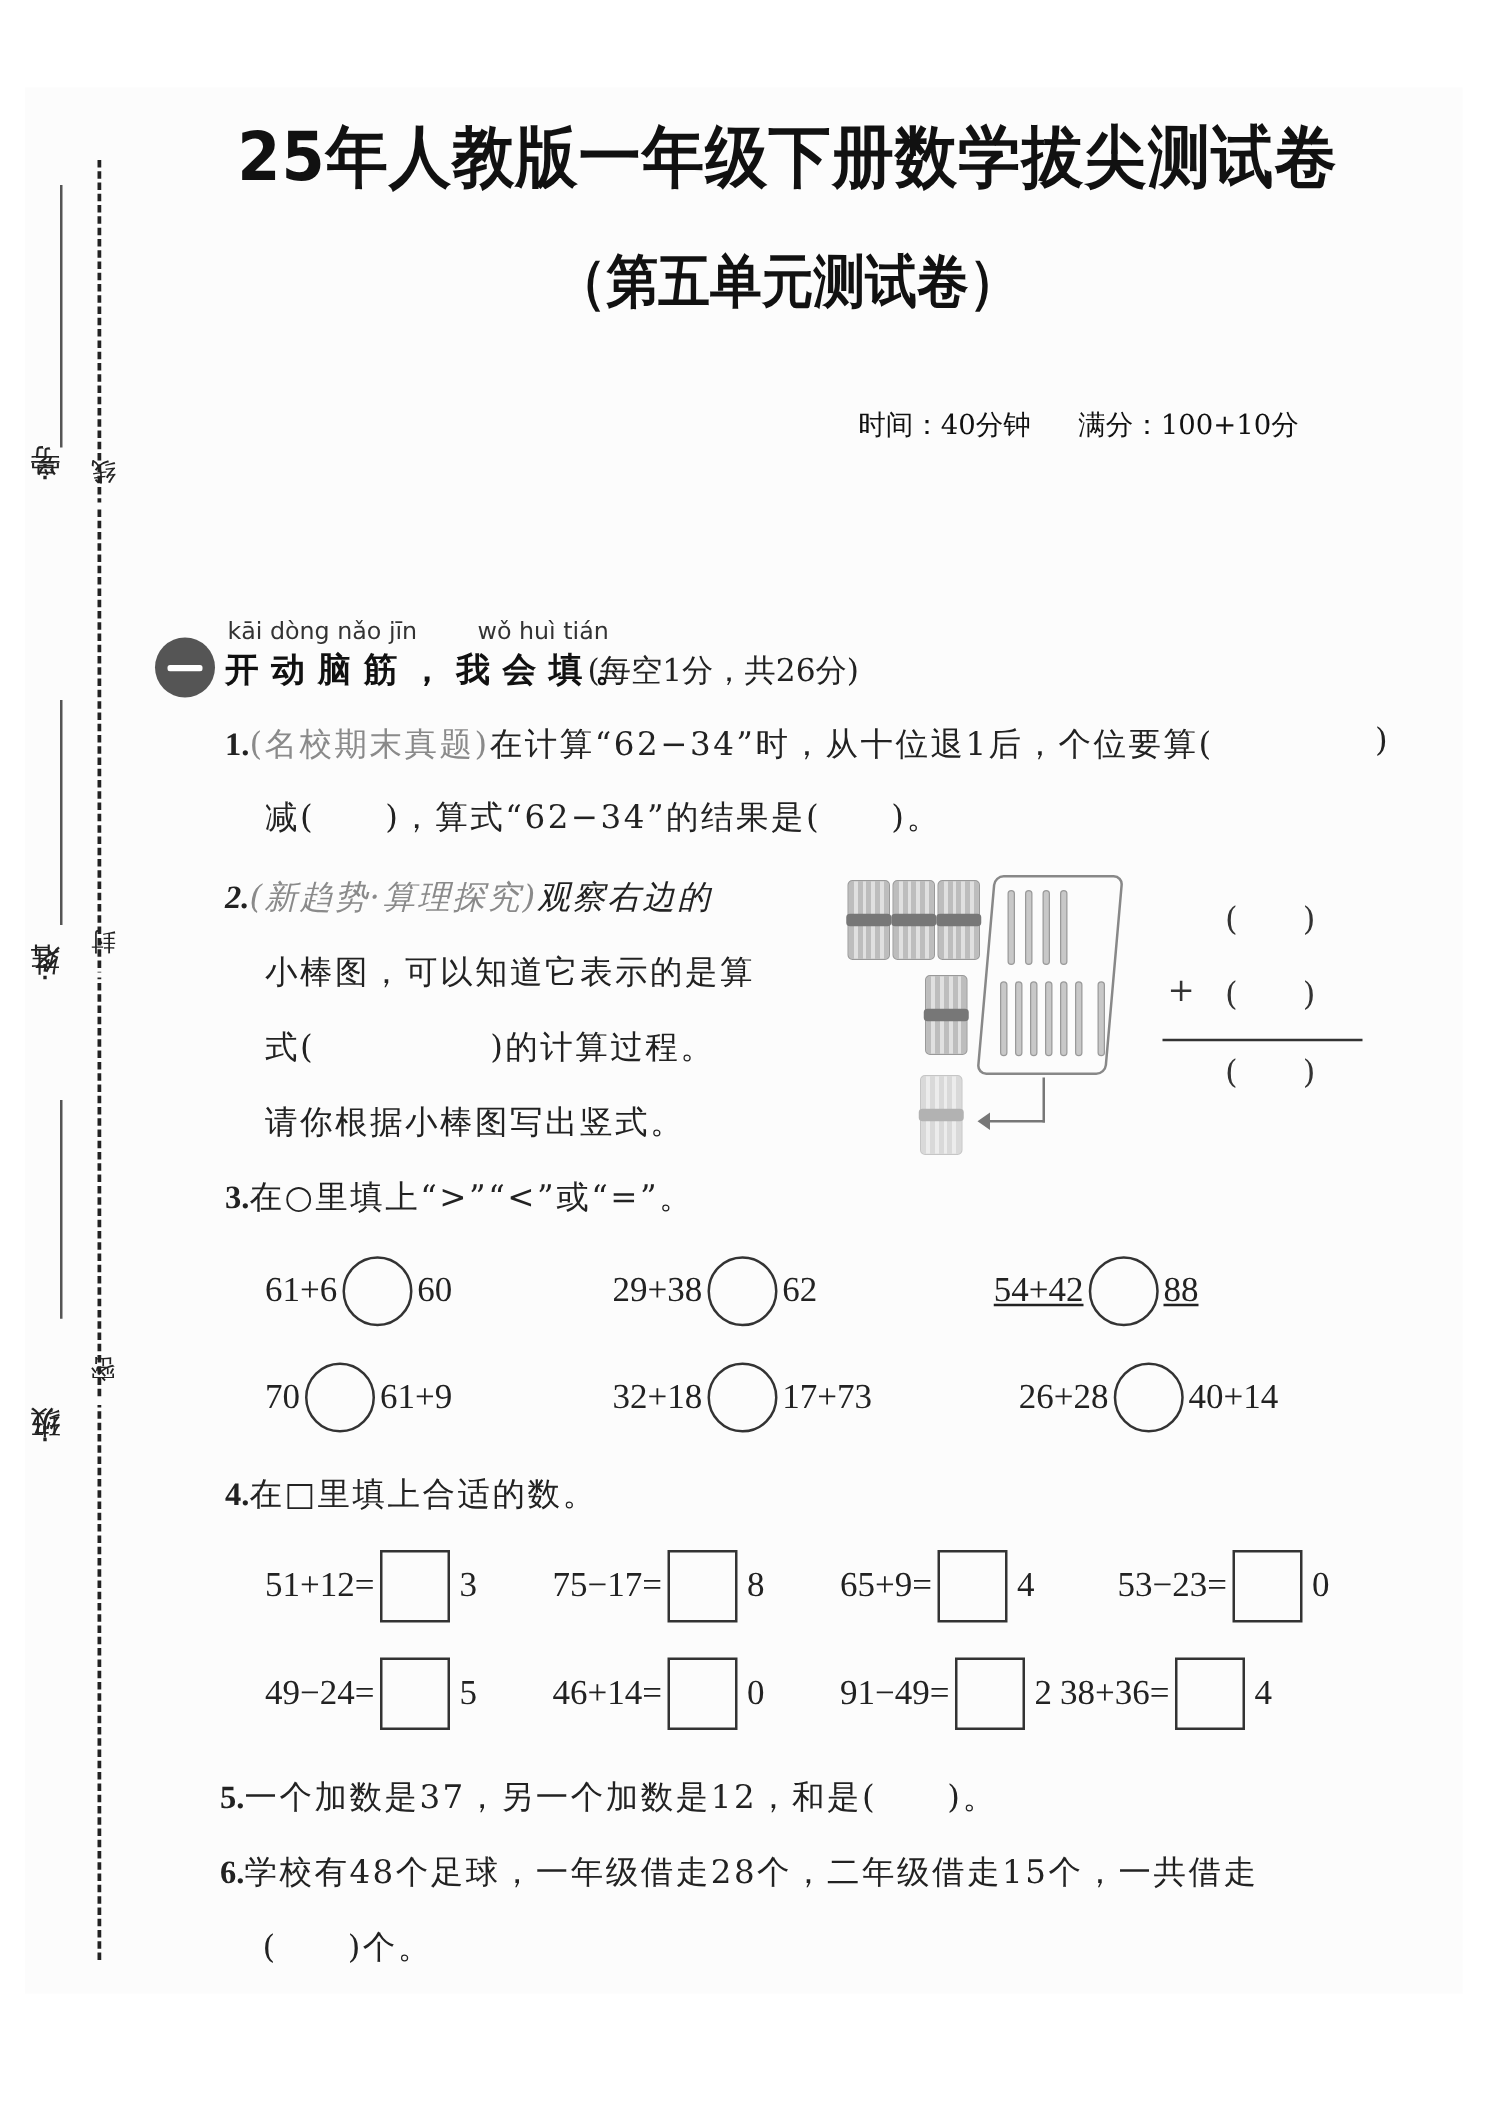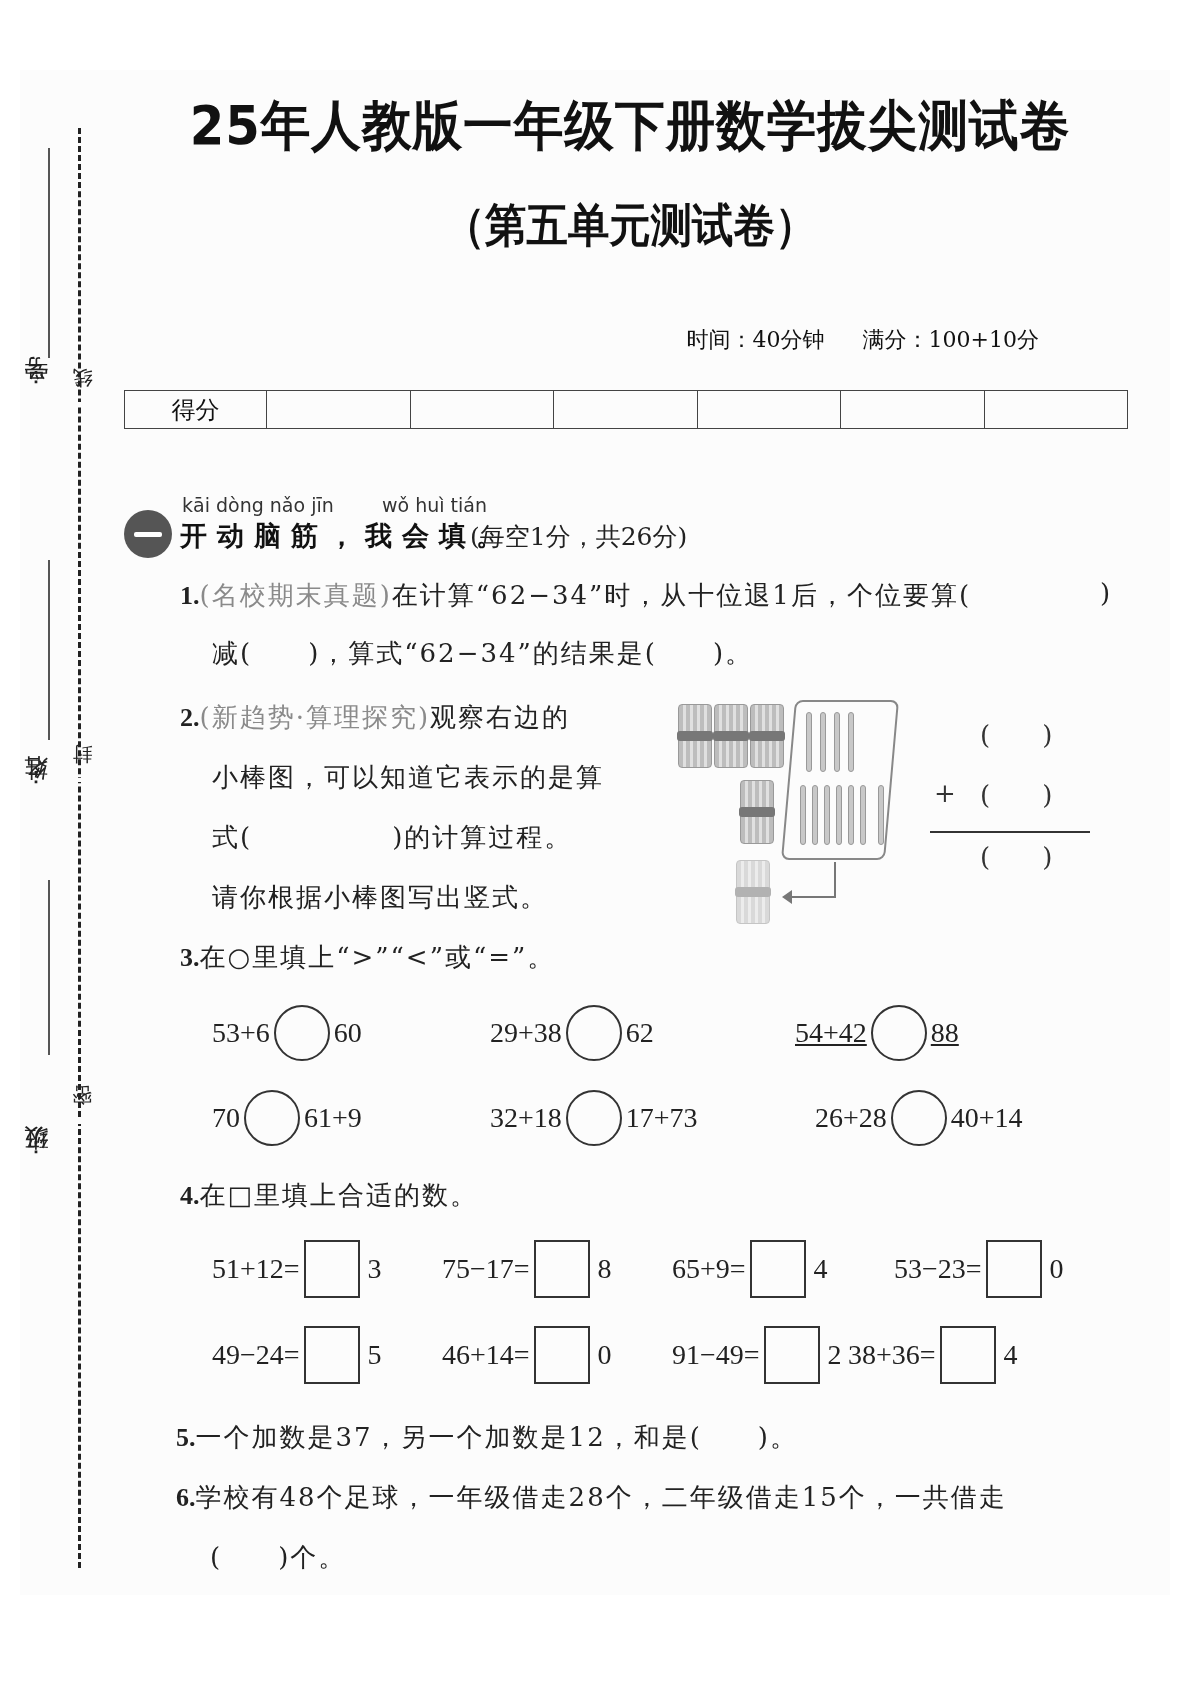--- a/index.html
+++ b/index.html
@@ -75,45 +75,36 @@
 
 <div class="title">25年人教版一年级下册数学拔尖测试卷</div>
 <div class="subtitle">（第五单元测试卷）</div>
 <div class="meta">
   <span>时间：40分钟</span>
   <span>满分：100+10分</span>
 </div>
 
 <table class="score">
   <tbody>
-  <tr>
-    <td class="first">得分</td>
-    <td></td>
-    <td></td>
-    <td></td>
-    <td></td>
-    <td></td>
-    <td></td>
-  </tr>
 </tbody>
   </table>
 
 <div class="sec-badge"></div>
 <div class="pinyin" style="left:182px;">kāi dòng nǎo jīn</div>
 <div class="pinyin" style="left:382px;">wǒ huì tián</div>
 <div class="sec-title">开动脑筋，我会填。</div>
 <div class="sec-note">(每空1分，共26分)</div>
 
 <div class="q" style="left:180px;top:578px;">
   <span class="qnum">1.</span><span class="tag">(名校期末真题)</span><span>在计算“62−34”时，从十位退1后，个位要算(</span>
 </div>
 <div class="q" style="left:1100px;top:578px;">)</div>
 <div class="q" style="left:212px;top:636px;">减(　　)，算式“62−34”的结果是(　　)。</div>
 
-<div class="q" style="left:180px;top:700px;">
+<div class="q" style="left:180px;top:700px;font-style:italic;">
   <span class="qnum">2.</span><span class="tag">(新趋势·算理探究)</span><span>观察右边的</span>
 </div>
 <div class="q" style="left:212px;top:760px;">小棒图，可以知道它表示的是算</div>
 <div class="q" style="left:212px;top:820px;">式(　　　　　)的计算过程。</div>
 <div class="q" style="left:212px;top:880px;">请你根据小棒图写出竖式。</div>
 
 <div>
   <div class="bundle" style="left:678px;top:704px;"></div>
   <div class="bundle" style="left:714px;top:704px;"></div>
   <div class="bundle" style="left:750px;top:704px;"></div>
@@ -139,21 +130,21 @@
 <div class="vert-calc" style="left:980px;top:718px;">(　　)</div>
 <div class="vert-calc" style="left:934px;top:778px;">+</div>
 <div class="vert-calc" style="left:980px;top:778px;">(　　)</div>
 <div class="calc-line"></div>
 <div class="vert-calc" style="left:980px;top:840px;">(　　)</div>
 
 <div class="q" style="left:180px;top:940px;">
   <span class="qnum">3.</span><span>在○里填上“&gt;”“&lt;”或“=”。</span>
 </div>
 <div class="cmp" style="left:212px;top:1005px;">
-    <span>53+6</span>
+    <span>61+6</span>
     <span class="circle"></span>
     <span>60</span>
   </div>
 <div class="cmp" style="left:490px;top:1005px;">
     <span>29+38</span>
     <span class="circle"></span>
     <span>62</span>
   </div>
 <div class="cmp" style="left:795px;top:1005px;text-decoration:underline;">
     <span>54+42</span>

